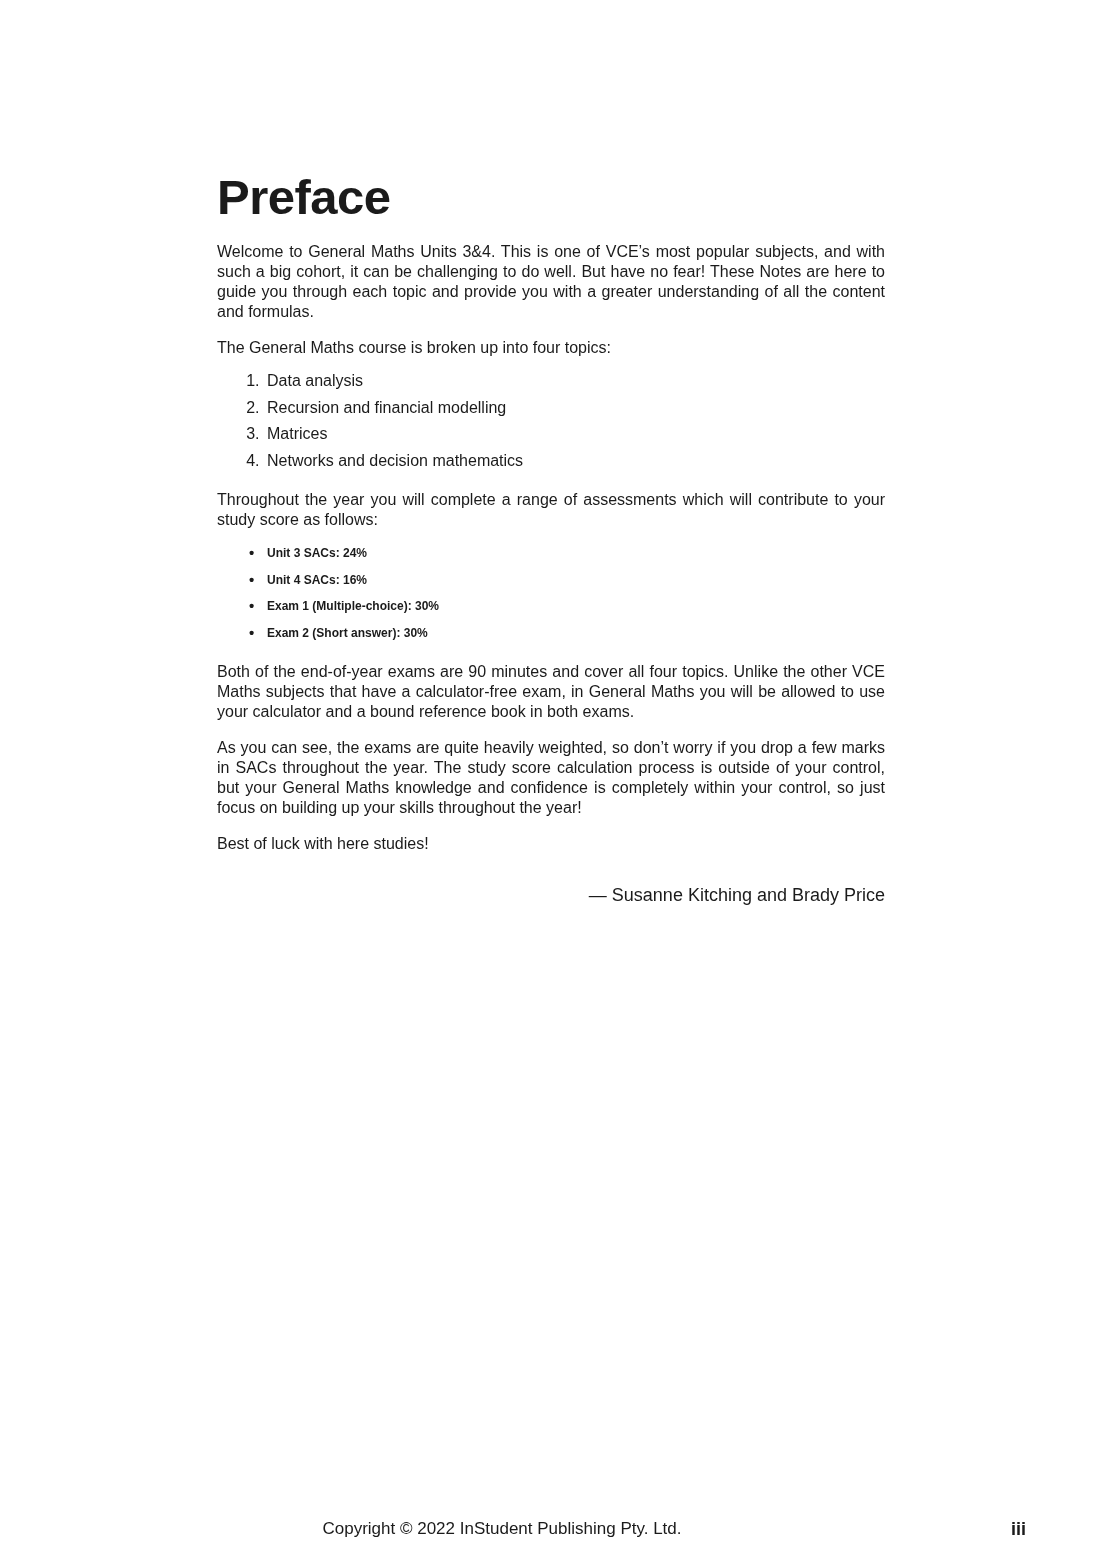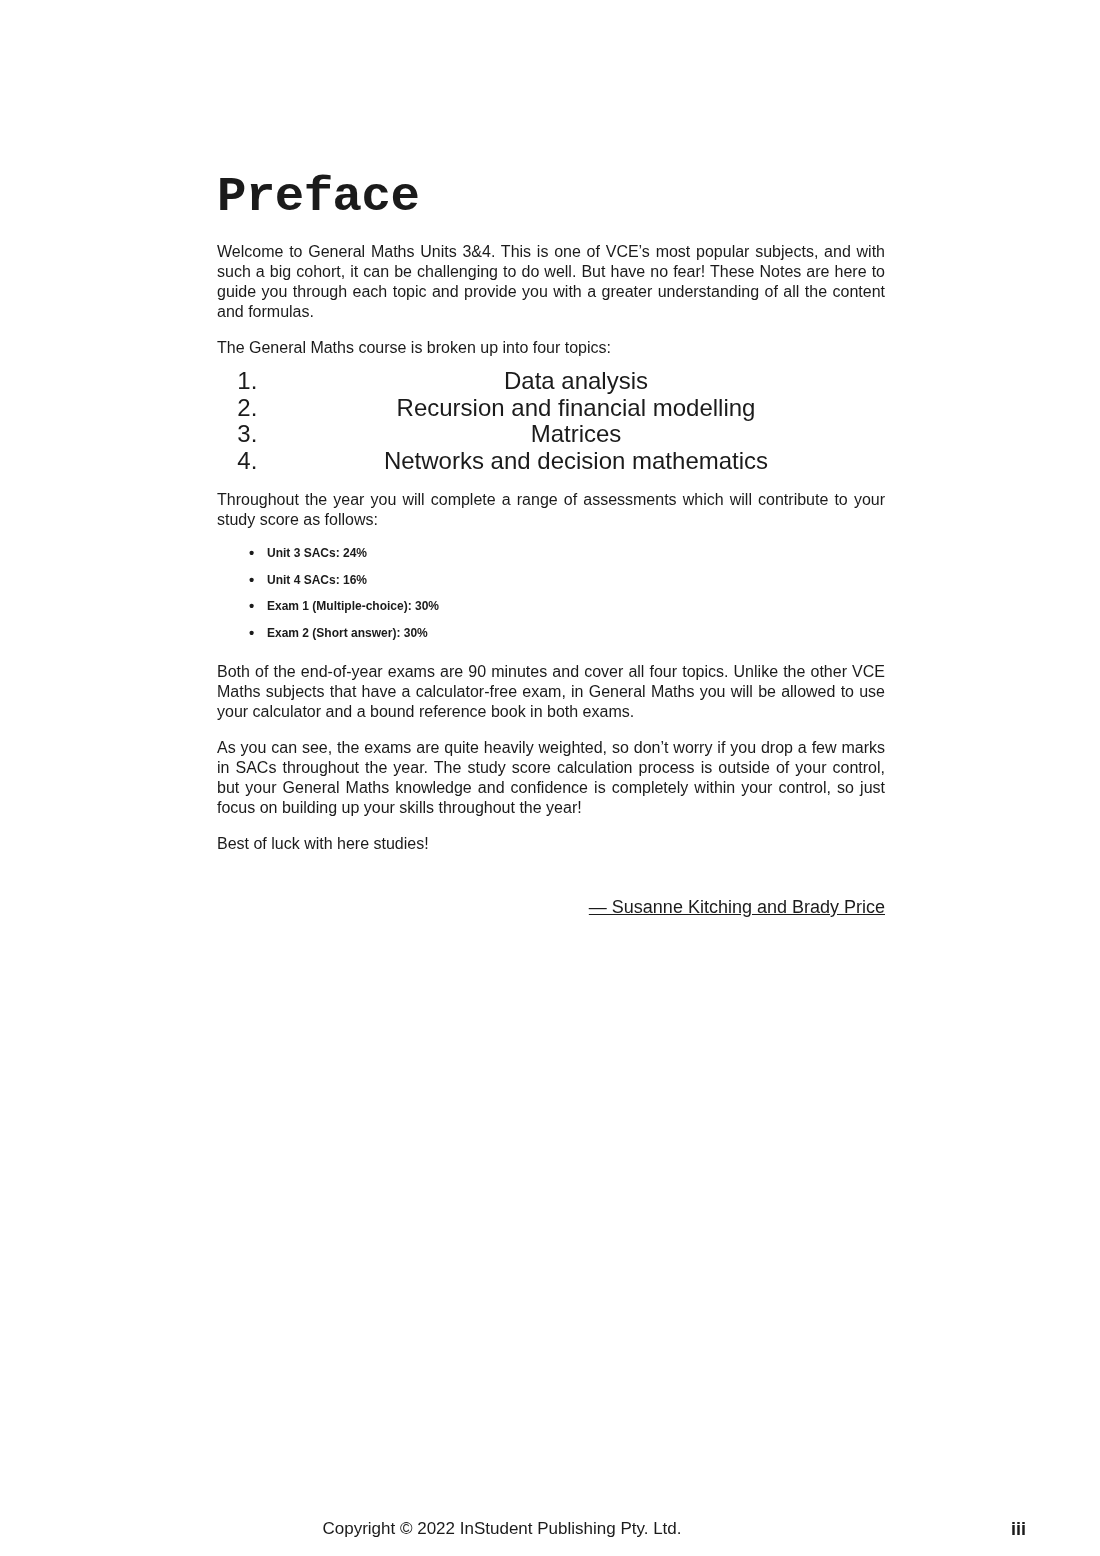--- a/index.html
+++ b/index.html
@@ -20,37 +20,35 @@
     left: 217px;
     top: 170px;
     width: 668px;
   }
   .page-title {
     font-size: 49px;
     font-weight: bold;
     line-height: 54px;
     letter-spacing: -0.5px;
     margin: 0 0 18px 0;
-    font-family: Liberation Mono, monospace;
   }
   .body-par {
     font-size: 16px;
     line-height: 20px;
     text-align: justify;
     margin: 0 0 16px 0;
   }
   .lead-par {
     margin-bottom: 10px;
   }
   ol.topics-list {
     margin: 0 0 16px 0;
     padding-left: 47px;
-    font-size: 24px;
+    font-size: 16px;
     line-height: 26.5px;
-    text-align: center;
   }
   ol.topics-list li {
     padding-left: 3px;
   }
   ul.assessments-list {
     margin: 4px 0 16px 0;
     padding-left: 50px;
     font-size: 12px;
     line-height: 26.5px;
     list-style: none;
@@ -63,22 +61,21 @@
     content: "\2022";
     position: absolute;
     left: -18px;
     top: 0;
     font-size: 15px;
   }
   .signature {
     font-size: 18px;
     line-height: 26.5px;
     text-align: right;
-    margin: 40px 0 0 0;
-    text-decoration: underline;
+    margin: 28px 0 0 0;
   }
   .footer {
     position: absolute;
     left: 0;
     top: 1518px;
     width: 1100px;
     height: 26px;
   }
   .footer-copyright {
     position: absolute;

